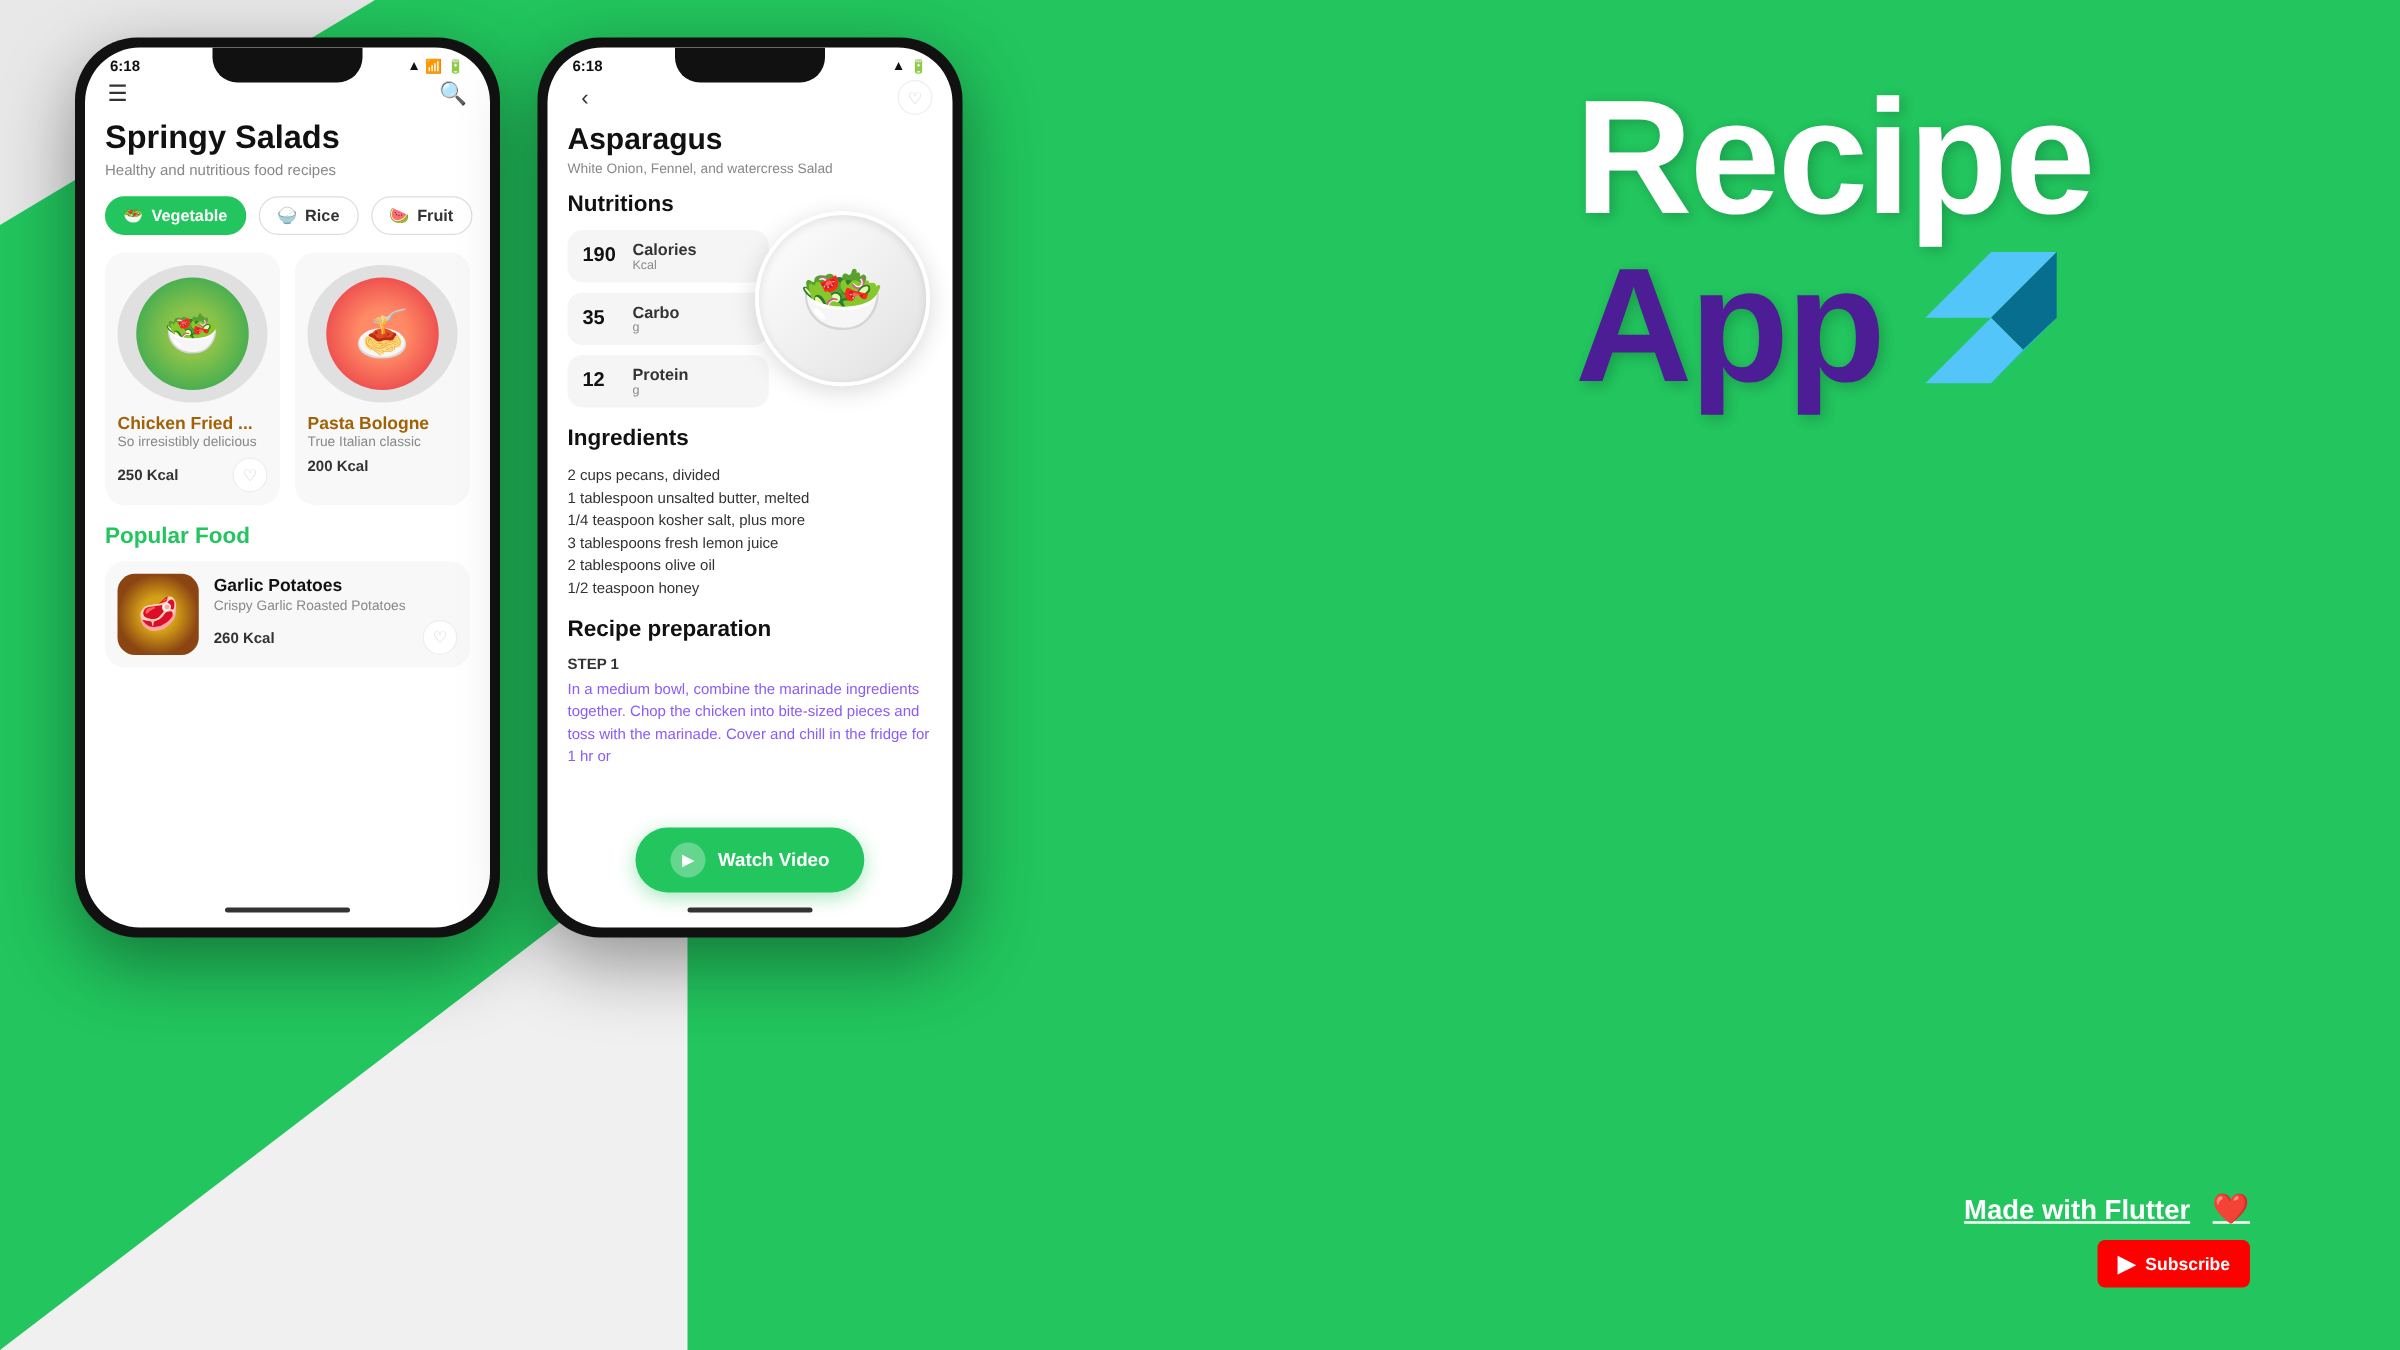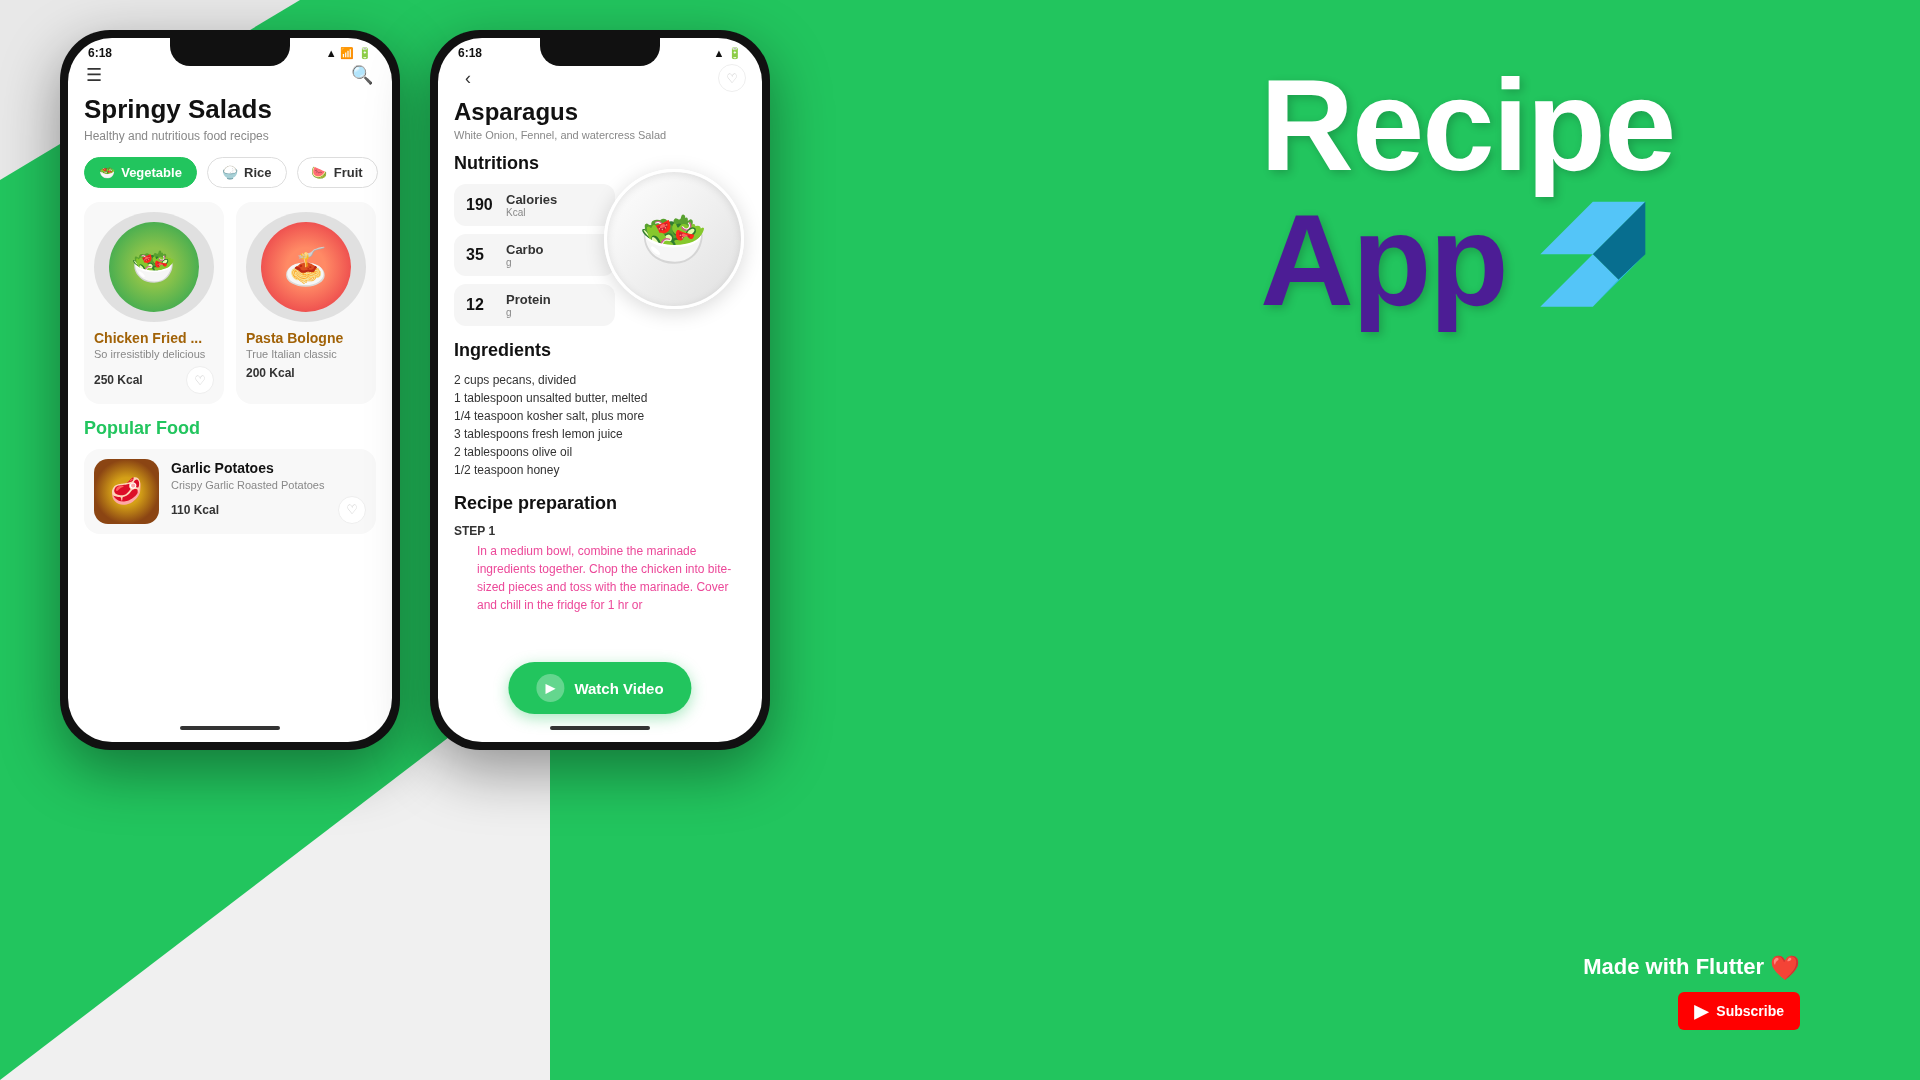--- a/index.html
+++ b/index.html
@@ -388,23 +388,22 @@
 
     .ingredient-item {
       font-size: 12px;
       color: #333;
       padding: 2px 0;
     }
 
     
     .prep-text {
       font-size: 12px;
-      color: #ec4899;
+      color: #8b5cf6;
       line-height: 1.5;
-      margin-left: 23px;
     }
 
     .step-label {
       font-size: 12px;
       font-weight: 700;
       color: #333;
       margin-bottom: 4px;
     }
 
     
@@ -477,22 +476,23 @@
       flex-direction: column;
       align-items: flex-end;
       gap: 10px;
     }
 
     .made-with-text {
       font-size: 22px;
       font-weight: 700;
       color: #fff;
       display: flex;
-      align-items: flex-start;
-      gap: 6px;
+      align-items: center;
+      gap: 18px;
+      text-decoration: underline;
     }
 
     .heart-emoji {
       color: #ff4444;
       font-size: 24px;
     }
 
     .subscribe-btn {
       display: flex;
       align-items: center;
@@ -636,21 +636,21 @@
           <span style="color:#22c55e;">Popular</span>
           <span>Food</span>
         </div>
 
         <div class="popular-item">
           <div class="popular-img img-potato">🥩</div>
           <div class="popular-info">
             <div class="popular-name">Garlic Potatoes</div>
             <div class="popular-desc">Crispy Garlic Roasted Potatoes</div>
             <div class="popular-footer">
-              <span class="kcal-text">110 Kcal</span>
+              <span class="kcal-text">260 Kcal</span>
               <div class="heart-btn">♡</div>
             </div>
           </div>
         </div>
 
       </div>
 
       <div class="phone-bottom-bar"></div>
     </div>
   </div>

